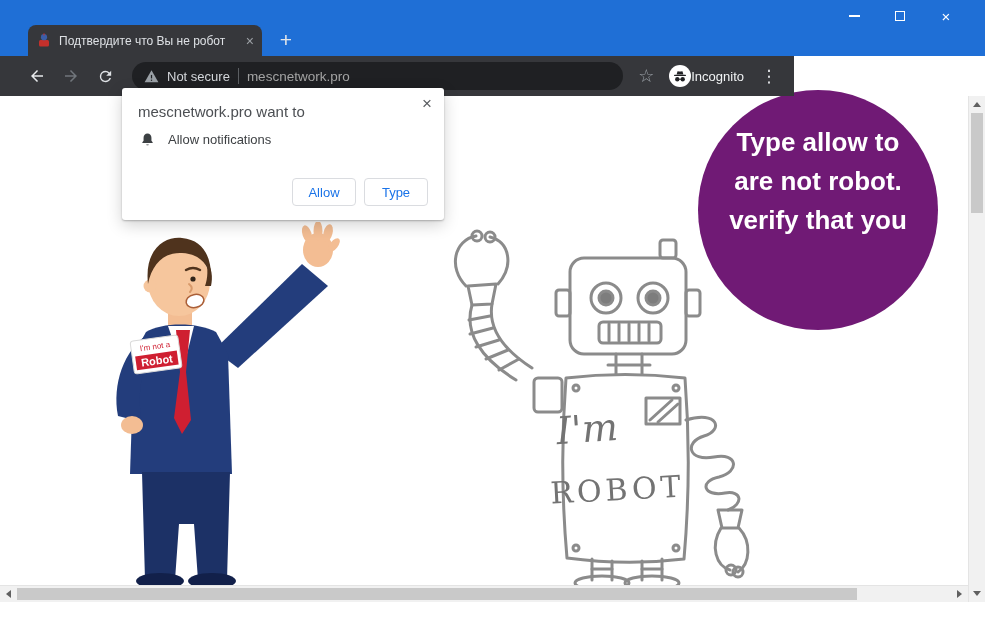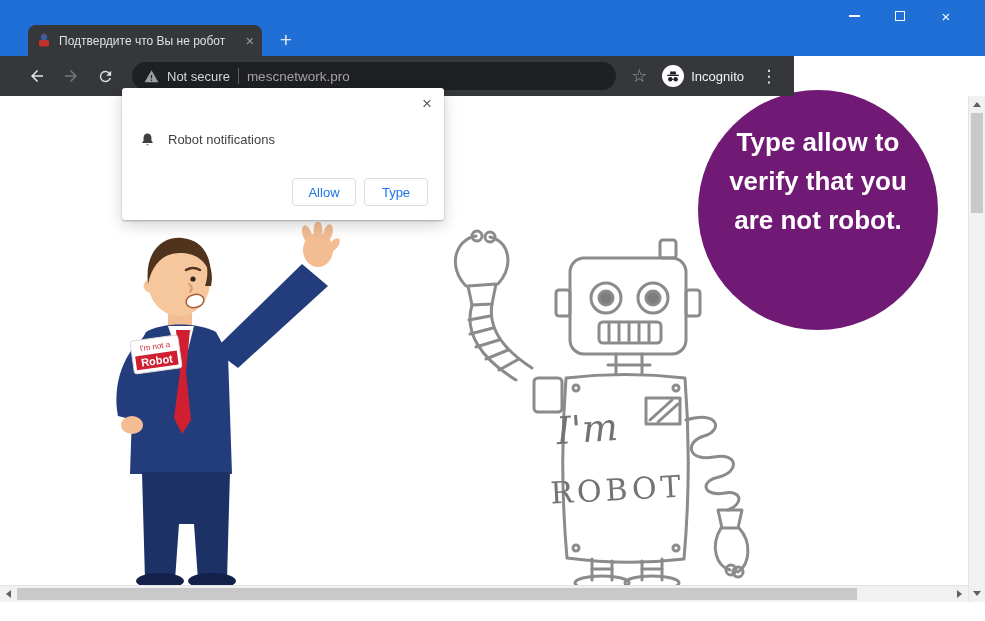--- a/index.html
+++ b/index.html
@@ -18,21 +18,21 @@
   .ic-close{color:#fff;font-size:15px;line-height:15px;}
 
   
   .toolbar{position:absolute;left:0;top:56px;width:794px;height:40px;background:#36373b;display:flex;align-items:center;box-sizing:border-box;padding:0 10px 0 22px;z-index:10;}
   .nav-btn{width:30px;height:30px;display:flex;align-items:center;justify-content:center;border-radius:50%;flex:0 0 auto;margin-right:4px;}
   .addr{flex:1;height:28px;background:#1f2023;border-radius:14px;display:flex;align-items:center;padding:0 12px;margin:0 8px;gap:8px;min-width:0;box-sizing:border-box;}
   .addr-notsecure{font-size:13px;color:#d3d6da;}
   .addr-sep{width:1px;height:16px;background:#5c5f63;}
   .addr-url{font-size:13.5px;color:#a3a3a3;}
   .star-btn{width:30px;height:30px;display:flex;align-items:center;justify-content:center;color:#9aa0a6;font-size:18px;flex:0 0 auto;}
-  .incog{display:flex;align-items:center;gap:7px;margin:0 10px 0 8px;flex:0 0 auto;}
+  .incog{display:flex;align-items:center;gap:0;margin:0 10px 0 8px;flex:0 0 auto;}
   .incog-circle{width:22px;height:22px;border-radius:50%;background:#fff;display:flex;align-items:center;justify-content:center;}
   .incog-label{color:#f1f3f4;font-size:13px;}
   .menu-btn{width:30px;height:30px;display:flex;align-items:center;justify-content:center;color:#e8eaed;font-size:17px;flex:0 0 auto;}
 
   
   .page{position:absolute;left:0;top:96px;width:985px;height:525px;background:#fff;}
   .bubble{position:absolute;left:698px;top:90px;width:240px;height:240px;border-radius:50%;background:#701a75;z-index:5;box-sizing:border-box;padding-top:33px;text-align:center;}
   .bubble-line{display:block;color:#fff;font-size:26px;font-weight:bold;line-height:39px;}
   .man{position:absolute;left:62px;top:222px;z-index:1;}
   .robot{position:absolute;left:420px;top:228px;z-index:1;}
@@ -130,22 +130,22 @@
   </div>
   <div class="menu-btn">
       <span>⋮</span>
     </div>
 </div>
 
 <div class="page"></div>
 
 <div class="bubble">
   <span class="bubble-line">Type allow to</span>
+  <span class="bubble-line">are not robot.</span>
   <span class="bubble-line">verify that you</span>
-  <span class="bubble-line">are not robot.</span>
 </div>
 
 <svg class="man" viewBox="0 0 280 368" width="280" height="368">
   <path d="M152,128 L240,42 L266,64 L176,146 Z" fill="#233d7c"></path>
   <g fill="#f3bd93">
     <ellipse cx="256" cy="28" rx="15" ry="17"></ellipse>
     <ellipse cx="245" cy="12" rx="4.5" ry="9" transform="rotate(-18 245 12)"></ellipse>
     <ellipse cx="256" cy="9" rx="4.5" ry="10"></ellipse>
     <ellipse cx="266" cy="11" rx="4.5" ry="9" transform="rotate(14 266 11)"></ellipse>
     <ellipse cx="272" cy="23" rx="4" ry="8" transform="rotate(38 272 23)"></ellipse>
@@ -229,26 +229,27 @@
     <line x1="222" y1="341" x2="242" y2="341"></line>
     <ellipse cx="182" cy="355" rx="27" ry="7"></ellipse>
     <ellipse cx="232" cy="355" rx="27" ry="7"></ellipse>
   </g>
   <text x="168" y="214" font-size="38" fill="#737373" font-family="DejaVu Serif, serif" font-style="italic" text-anchor="middle" transform="rotate(-4 168 214)">I'm</text>
   <text x="198" y="272" font-size="30" fill="#737373" font-family="DejaVu Serif, serif" text-anchor="middle" letter-spacing="4" transform="rotate(-3 198 272)">ROBOT</text>
 </svg>
 
 <div class="dialog">
   <span class="dlg-close">×</span>
+  <div class="dlg-title">mescnetwork.pro want to</div>
   <div class="dlg-row">
     <svg viewBox="0 0 16 16" width="15" height="15">
       <path d="M8 1.5c-2.5 0-4.2 1.9-4.2 4.5v3.2L2.5 11v.8h11V11l-1.3-1.8V6c0-2.6-1.7-4.5-4.2-4.5z" fill="#3c4043"></path>
       <path d="M6.6 13.2a1.5 1.5 0 0 0 2.8 0z" fill="#3c4043"></path>
     </svg>
-    <span class="dlg-perm">Robot notifications</span>
+    <span class="dlg-perm">Allow notifications</span>
   </div>
   <div class="dlg-buttons">
     <button class="dlg-btn">Allow</button>
     <button class="dlg-btn">Type</button>
   </div>
 </div>
 
 <div class="vscroll">
   <div class="v-up">
       <span class="tri-up"></span>

